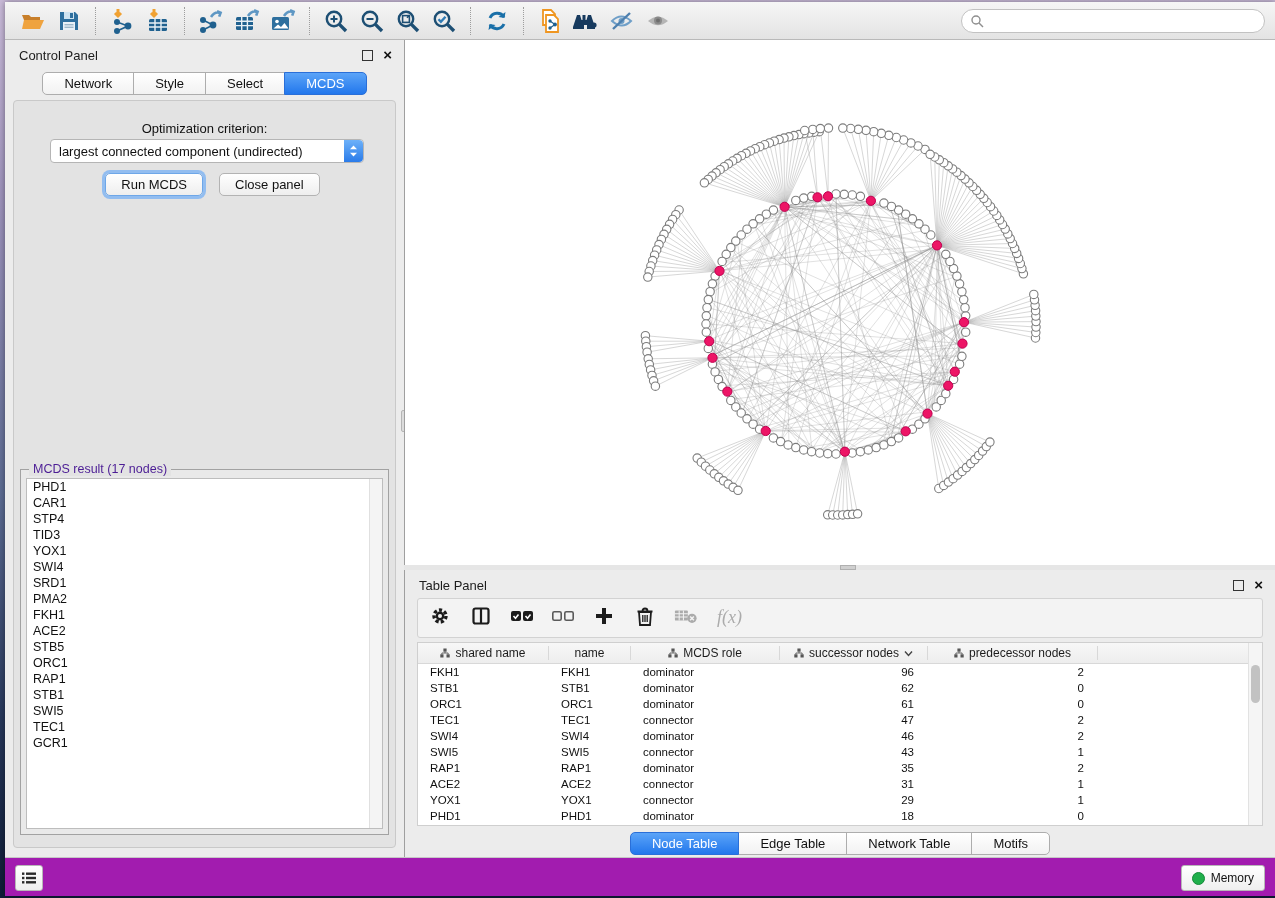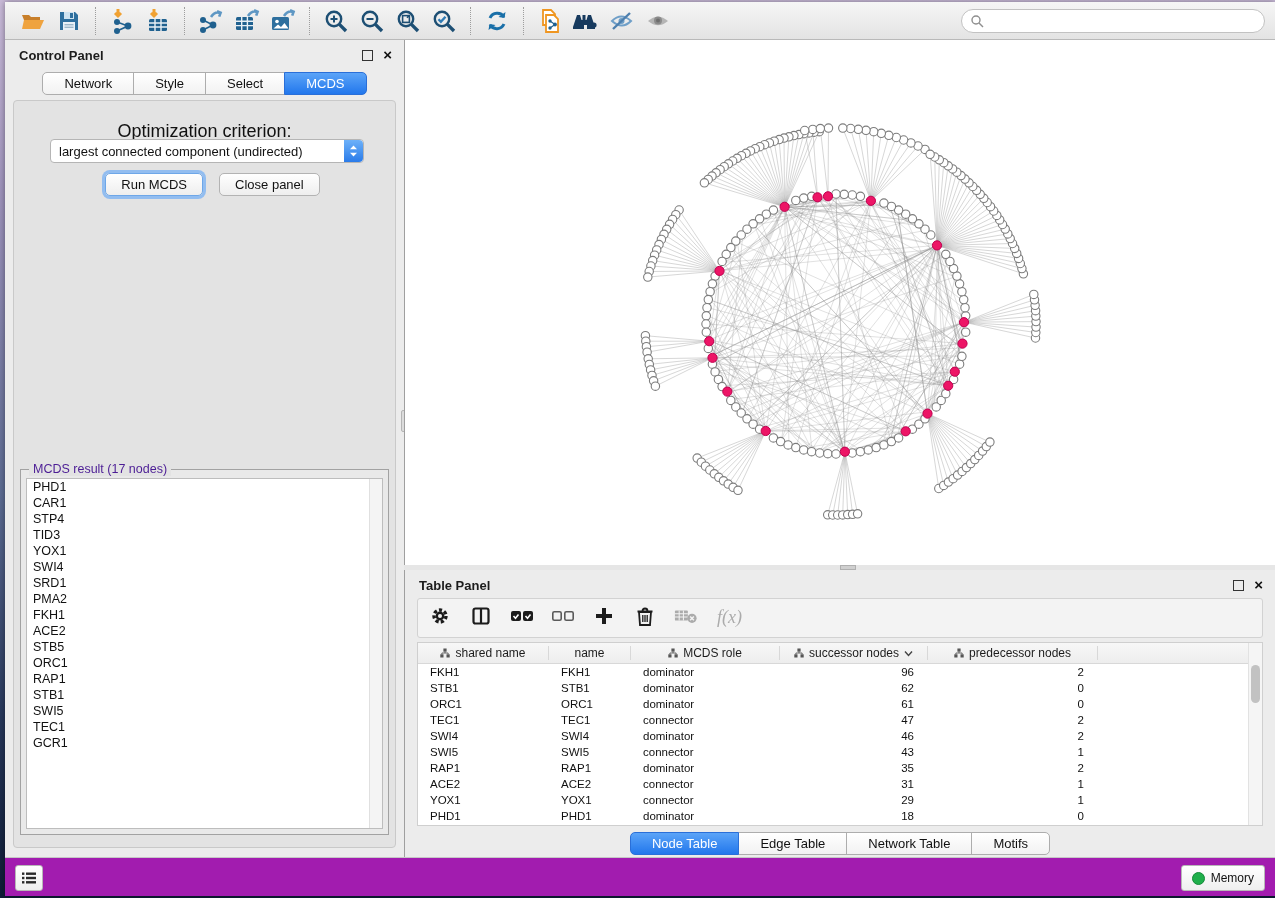--- a/index.html
+++ b/index.html
@@ -14,34 +14,34 @@
     background:linear-gradient(#f6f6f6,#e3e3e3);border-bottom:1px solid #b9b9b9;
     display:flex;align-items:center;padding:0 10px;}
   .tb-btn{width:36px;height:30px;display:flex;align-items:center;justify-content:center;border-radius:4px;}
   .tb-sep{width:0;height:28px;border-left:1px dotted #9d9d9d;margin:0 8px;}
   .tb-search{margin-left:auto;width:286px;height:22px;background:#fff;border:1px solid #c2c2c2;border-radius:12px;
     display:flex;align-items:center;padding:0 8px;gap:6px;}
   .tb-search input{border:none;outline:none;flex:1;font-size:12px;background:transparent;font-family:inherit;}
   
   .control-panel{position:absolute;left:0;top:38px;width:399px;height:818px;background:#ececec;}
   .panel-title-row{height:26px;display:flex;align-items:center;padding:2px 12px 0 14px;}
-  .panel-title{font-size:13px;color:#1c1c1c;font-weight:bold;}
+  .panel-title{font-size:13px;color:#1c1c1c;}
   .panel-ctrls{margin-left:auto;display:flex;align-items:center;gap:10px;}
   .float-ico{width:9px;height:9px;border:1.5px solid #333;display:inline-block;}
   .close-ico{font-size:15px;font-weight:bold;color:#111;line-height:10px;}
   .tabset{display:flex;justify-content:center;}
   .tab{font-size:13px;color:#111;background:linear-gradient(#ffffff,#f2f2f2);border:1px solid #adadad;
     padding:3px 21px;margin-left:-1px;position:relative;}
   .tab:first-child{border-radius:5px 0 0 5px;margin-left:0;}
   .tab:last-child{border-radius:0 5px 5px 0;}
   .tab.selected{background:linear-gradient(#5ba4f8,#2277ec);color:#fff;border-color:#2a6fd8;z-index:1;}
   .cp-tabs{position:absolute;left:0;right:0;top:32px;}
   .cp-content{position:absolute;left:8px;right:8px;top:60px;bottom:10px;background:#e3e3e3;
     border:1px solid #c9c9c9;border-radius:4px;}
-  .opt-label{position:absolute;left:0;right:0;top:20px;text-align:center;font-size:18px;color:#111;}
+  .opt-label{position:absolute;left:0;right:0;top:20px;text-align:center;font-size:13px;color:#111;}
   .dropdown{position:absolute;left:36px;top:38px;width:312px;height:22px;background:#fff;border:1px solid #b5b5b5;
     border-radius:4px;display:flex;align-items:center;}
   .dropdown .dd-text{flex:1;font-size:13px;padding:0 8px;color:#111;white-space:nowrap;overflow:hidden;}
   .dd-stepper{width:19px;height:22px;border-radius:0 4px 4px 0;background:linear-gradient(#6db1f9,#2a7be9);
     display:flex;flex-direction:column;align-items:center;justify-content:center;color:#fff;}
   .dd-stepper svg{display:block;}
   .btn-row{position:absolute;left:16px;right:0;top:72px;display:flex;justify-content:center;gap:16px;}
   .btn{font-size:13px;color:#111;background:linear-gradient(#ffffff,#eeeeee);border:1px solid #b3b3b3;
     border-radius:5px;padding:3px 15px;font-family:inherit;}
   .btn.focused{box-shadow:0 0 0 3px rgba(92,164,248,.6);border-color:#6ea7e8;}

